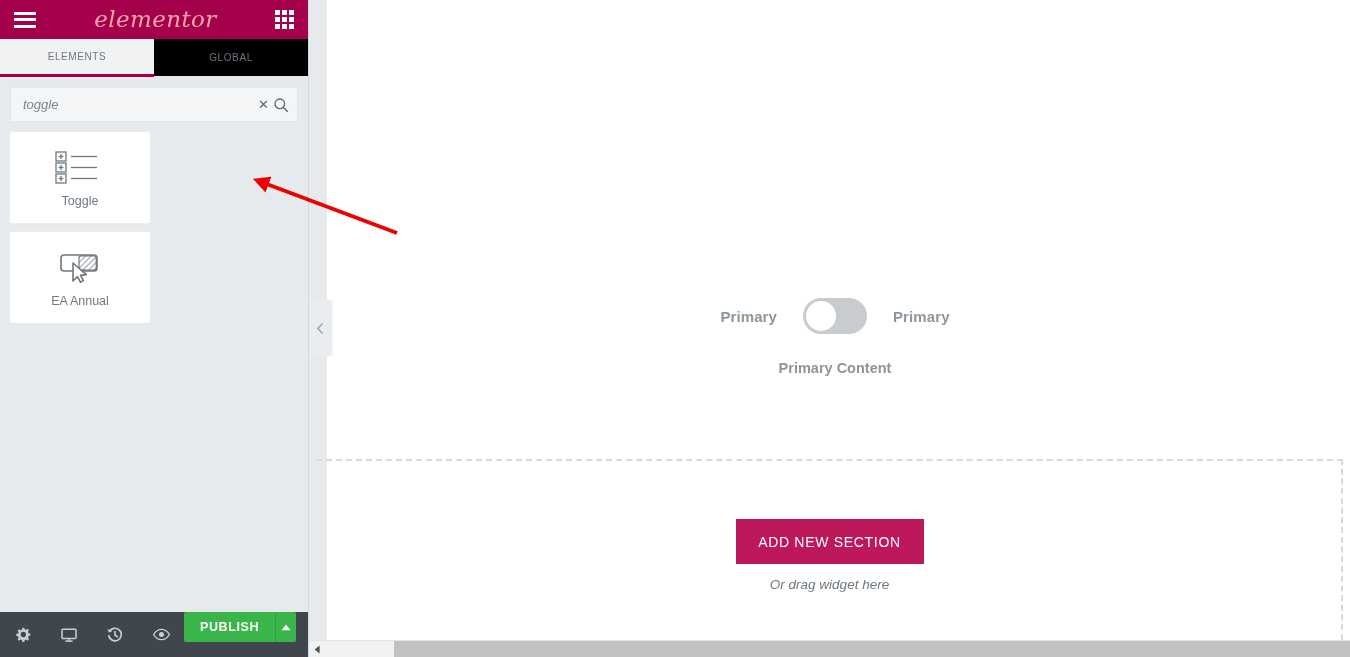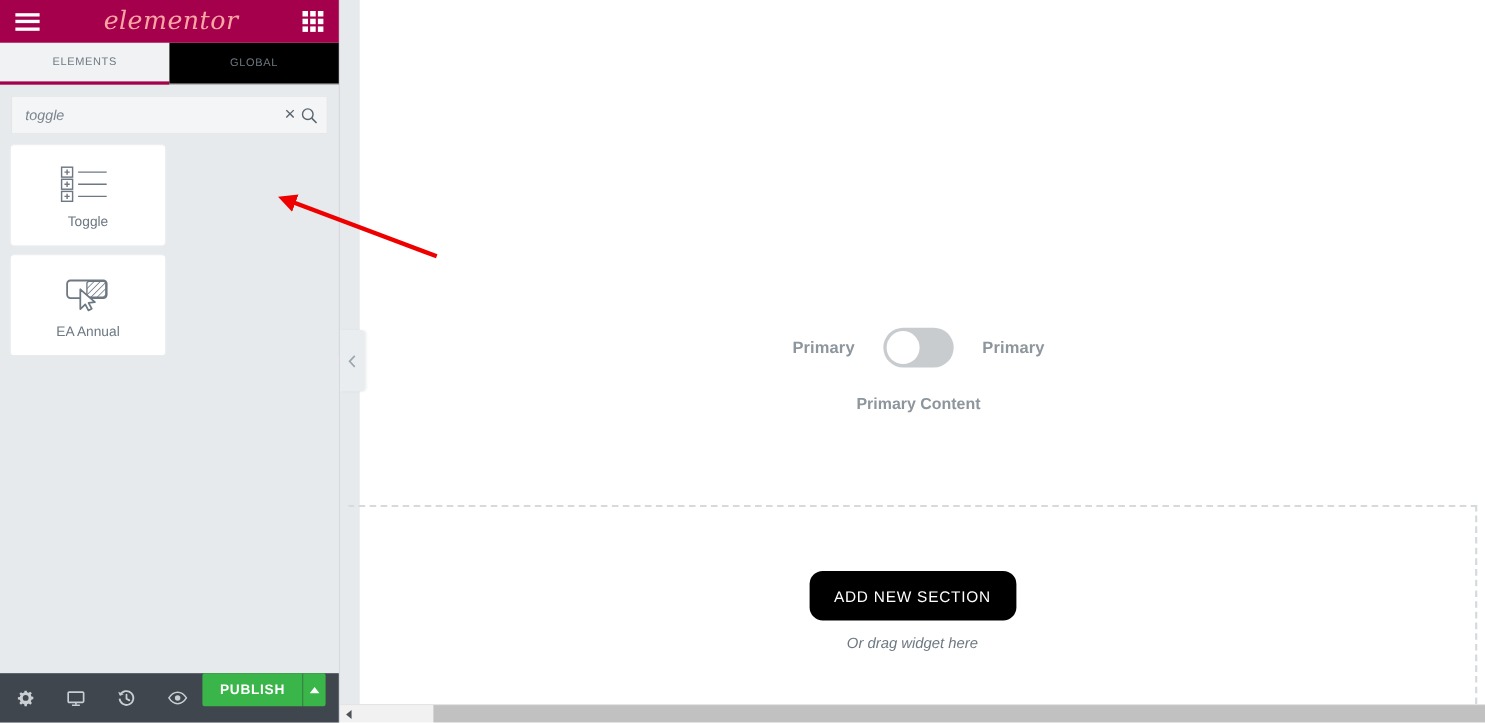--- a/index.html
+++ b/index.html
@@ -175,24 +175,24 @@
     border-right: 2px dashed #d6dadd;
   }
   .dashed-inner {
     position: absolute; left:0; right: 0; top: 0; bottom: 0;
   }
   .add-btn-row {
     position: absolute; left: 0; right: 0; top: 58px;
     display: flex; align-items: center; justify-content: center; gap: 27px;
   }
   .btn-add-section {
-    width: 188px; height: 45px; background: #000000; color: #fff;
+    width: 188px; height: 45px; background: #be185d; color: #fff;
     display: flex; align-items: center; justify-content: center;
     font-size: 14px; letter-spacing: .7px; cursor: pointer;
-    border-radius: 12px;
+    border-radius: 0;
   }
   .btn-add-template {
     width: 188px; height: 45px; background: #6d7882; color: #fff;
     display: flex; align-items: center; justify-content: center;
     font-size: 14px; letter-spacing: .7px; cursor: pointer;
     border-radius: 3px;
   }
   .drag-hint {
     position: absolute; left: 0; right: 0; top: 116px;
     text-align: center; font-size: 13.5px; font-style: italic; color: #6d7882;

